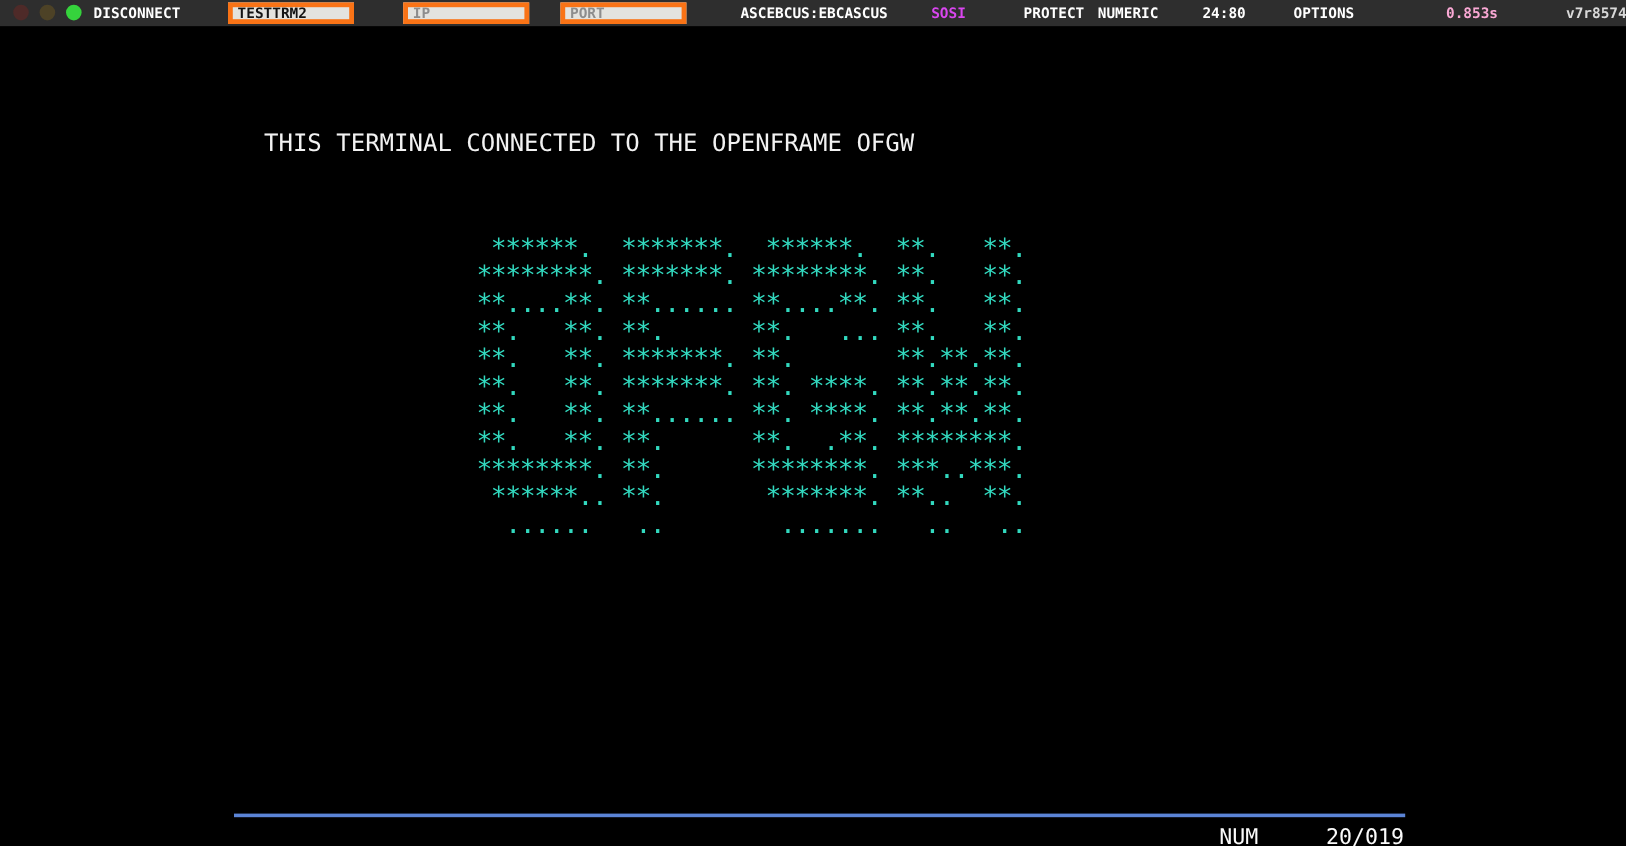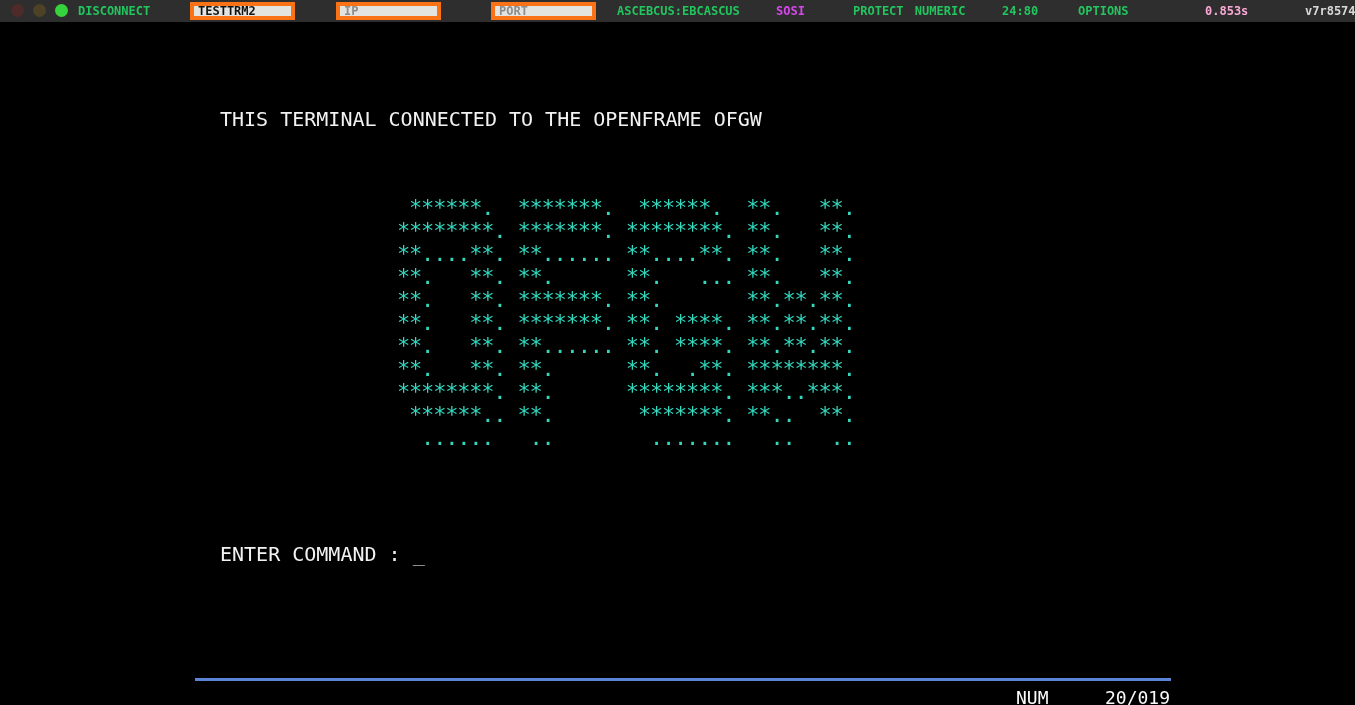--- a/index.html
+++ b/index.html
@@ -5,37 +5,37 @@
   html,body{margin:0;padding:0;background:#000;}
   .app{position:relative;width:1355px;height:705px;background:#000;overflow:hidden;
        font-family:"DejaVu Sans Mono",monospace;}
   
   .topbar{position:absolute;left:0;top:0;width:1355px;height:22px;background:#2e2e2e;}
   .dot{position:absolute;top:4px;width:13px;height:13px;border-radius:50%;}
   .dot.red{left:11px;background:#4e2a28;}
   .dot.yellow{left:33px;background:#4d4226;}
   .dot.green{left:55px;background:#35d33c;}
   .tb{position:absolute;top:0;height:22px;line-height:22px;border:none;background:transparent;
-      color:#22c55e;font-family:"DejaVu Sans Mono",monospace;font-size:12px;font-weight:bold;
+      color:#ffffff;font-family:"DejaVu Sans Mono",monospace;font-size:12px;font-weight:bold;
       padding:0;white-space:nowrap;}
   .tb.disconnect{left:78px;}
   .tb.codepage{left:617px;}
   .tb.sosi{left:776px;color:#d946ef;}
   .tb.protect{left:853px;word-spacing:4px;}
   .tb.size{left:1002px;}
   .tb.options{left:1078px;cursor:pointer;}
   .tb.time{left:1205px;color:#f9a8d4;}
   .tb.version{left:1305px;color:#d9d9d9;}
   .field{position:absolute;top:2px;height:18px;width:105px;box-sizing:border-box;
          background:#e3e3df;border:4px solid #f97316;border-radius:0;
          font-family:"DejaVu Sans Mono",monospace;font-size:12px;font-weight:bold;color:#141414;
          padding:0 0 0 4px;}
   .field.terminal{left:190px;}
   .field.ip{left:316px;margin-left:20px;}
-  .field.port{left:467px;margin-left:24px;}
+  .field.port{left:467px;}
   .field::placeholder{color:#8d8d8d;font-weight:bold;}
   
   .screen{position:absolute;left:0;top:22px;width:1355px;height:683px;background:#000;cursor:text;padding-left:20px;}
   .connected{position:absolute;left:220px;top:86px;height:23px;line-height:23px;
              color:#f2f2f2;font-size:20px;white-space:pre;}
   .art{position:absolute;left:397px;top:174px;margin:0;color:#32d9bf;
        font-family:"DejaVu Sans Mono",monospace;font-size:22px;line-height:23px;
        letter-spacing:-1.2px;white-space:pre;}
   .prompt-line{position:absolute;left:220px;top:521px;height:23px;line-height:23px;
                color:#f2f2f2;font-size:20px;white-space:pre;}
@@ -79,20 +79,19 @@
 **....**. **...... **....**. **.   **.
 **.   **. **.      **.   ... **.   **.
 **.   **. *******. **.       **.**.**.
 **.   **. *******. **. ****. **.**.**.
 **.   **. **...... **. ****. **.**.**.
 **.   **. **.      **.  .**. ********.
 ********. **.      ********. ***..***.
  ******.. **.       *******. **..  **.
   ......   ..        .......   ..   ..</pre>
 
-    <div class="prompt-line"><span>ENTER COMMAND :</span><span class="cursor">_</span></div>
 
     <div class="rule"></div>
     <div class="status-num">NUM</div>
     <div class="status-pos">20/019</div>
   </main>
 
 </div>
 
 </body></html>

